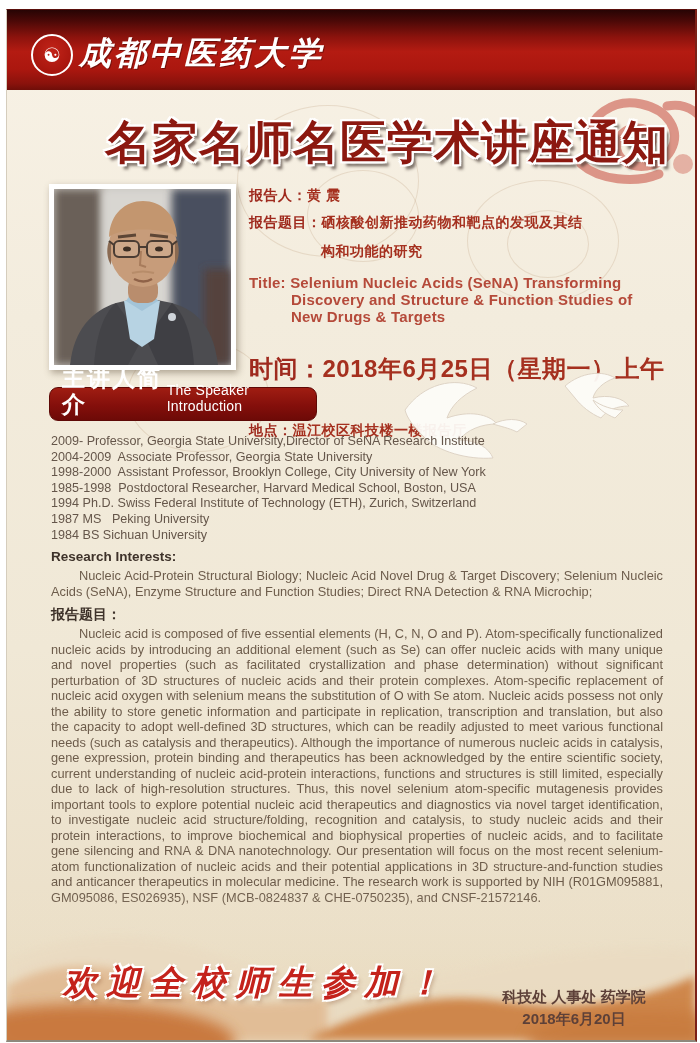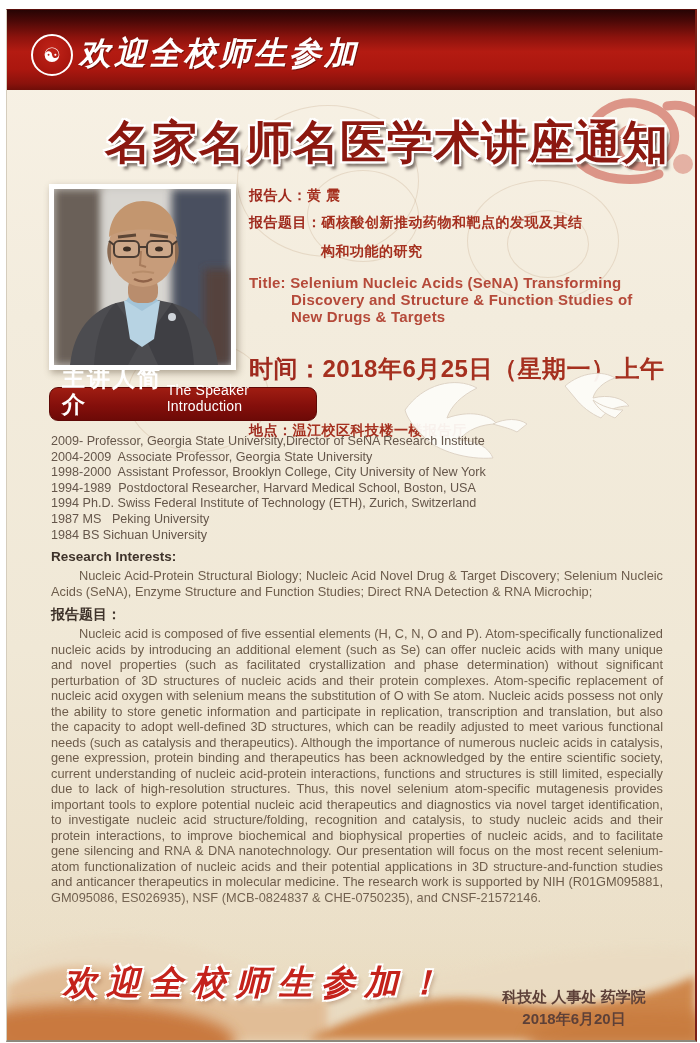--- a/index.html
+++ b/index.html
@@ -62,21 +62,21 @@
   .signature{position:absolute;right:26px;top:976px;width:190px;text-align:center;
     font-size:15px;font-weight:bold;color:#5d4038;line-height:22px;}
 </style>
 </head>
 <body>
 
 <div class="poster">
 
   <div class="band">
     <div class="logo">☯</div>
-    <div class="uni-name">欢迎全校师生参加</div>
+    <div class="uni-name">成都中医药大学</div>
   </div>
 
   <div class="ripple" style="left:230px;top:95px;width:180px;height:150px;"></div>
   <div class="ripple" style="left:300px;top:160px;width:110px;height:90px;"></div>
   <div class="ripple" style="left:460px;top:170px;width:150px;height:120px;"></div>
   <div class="ripple" style="left:500px;top:200px;width:80px;height:66px;"></div>
   <div class="ripple" style="left:120px;top:330px;width:140px;height:110px;"></div>
 
   <svg class="motif" width="150" height="110" viewBox="0 0 150 110">
     <g fill="none" stroke="#c23a2c" stroke-width="9" stroke-linecap="round" opacity="0.8">
@@ -153,21 +153,21 @@
       <path d="M108,58 C120,52 134,52 142,58 L132,66 C124,62 114,60 108,58 Z"></path>
       <path d="M180,20 C196,6 218,4 230,12 C218,16 210,24 208,32 C224,28 238,32 244,40 C232,40 222,44 216,52 C206,48 196,40 190,32 Z"></path>
       <path d="M208,34 C216,40 228,44 238,44 L230,52 C220,48 212,42 208,34 Z"></path>
     </g>
   </svg>
 
   <div class="bodytext">
     <div class="cv-line">2009- Professor, Georgia State University,Director of SeNA Research Institute</div>
     <div class="cv-line">2004-2009  Associate Professor, Georgia State University</div>
     <div class="cv-line">1998-2000  Assistant Professor, Brooklyn College, City University of New York</div>
-    <div class="cv-line">1994-1989  Postdoctoral Researcher, Harvard Medical School, Boston, USA</div>
+    <div class="cv-line">1985-1998  Postdoctoral Researcher, Harvard Medical School, Boston, USA</div>
     <div class="cv-line">1994 Ph.D. Swiss Federal Institute of Technology (ETH), Zurich, Switzerland</div>
     <div class="cv-line">1987 MS   Peking University</div>
     <div class="cv-line">1984 BS Sichuan University</div>
     <div class="ri-head">Research Interests:</div>
     <div class="ri-body">Nucleic Acid-Protein Structural Biology; Nucleic Acid Novel Drug &amp; Target Discovery; Selenium Nucleic Acids (SeNA), Enzyme Structure and Function Studies; Direct RNA Detection &amp; RNA Microchip;</div>
     <div class="ct-head">报告题目：</div>
     <div class="ct-body">Nucleic acid is composed of five essential elements (H, C, N, O and P). Atom-specifically functionalized nucleic acids by introducing an additional element (such as Se) can offer nucleic acids with many unique and novel properties (such as facilitated crystallization and phase determination) without significant perturbation of 3D structures of nucleic acids and their protein complexes. Atom-specific replacement of nucleic acid oxygen with selenium means the substitution of O with Se atom. Nucleic acids possess not only the ability to store genetic information and participate in replication, transcription and translation, but also the capacity to adopt well-defined 3D structures, which can be readily adjusted to meet various functional needs (such as catalysis and therapeutics). Although the importance of numerous nucleic acids in catalysis, gene expression, protein binding and therapeutics has been acknowledged by the entire scientific society, current understanding of nucleic acid-protein interactions, functions and structures is still limited, especially due to lack of high-resolution structures. Thus, this novel selenium atom-specific mutagenesis provides important tools to explore potential nucleic acid therapeutics and diagnostics via novel target identification, to investigate nucleic acid structure/folding, recognition and catalysis, to study nucleic acids and their protein interactions, to improve biochemical and biophysical properties of nucleic acids, and to facilitate gene silencing and RNA &amp; DNA nanotechnology. Our presentation will focus on the most recent selenium-atom functionalization of nucleic acids and their potential applications in 3D structure-and-function studies and anticancer therapeutics in molecular medicine. The research work is supported by NIH (R01GM095881, GM095086, ES026935), NSF (MCB-0824837 &amp; CHE-0750235), and CNSF-21572146.</div>
   </div>
 
   <svg class="mountains" viewBox="0 0 688 150">

